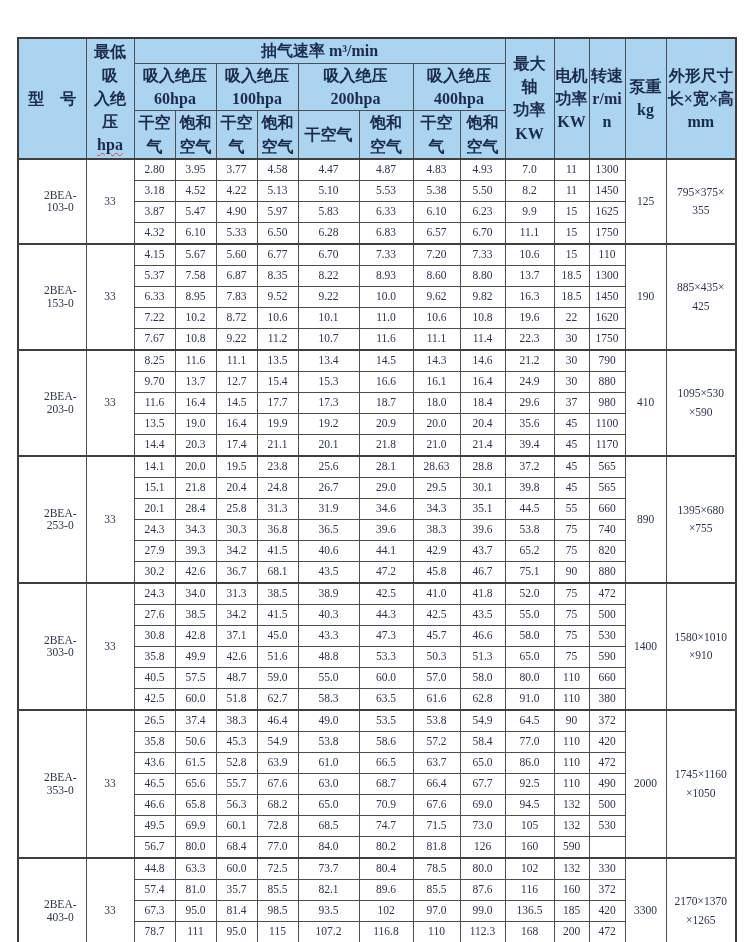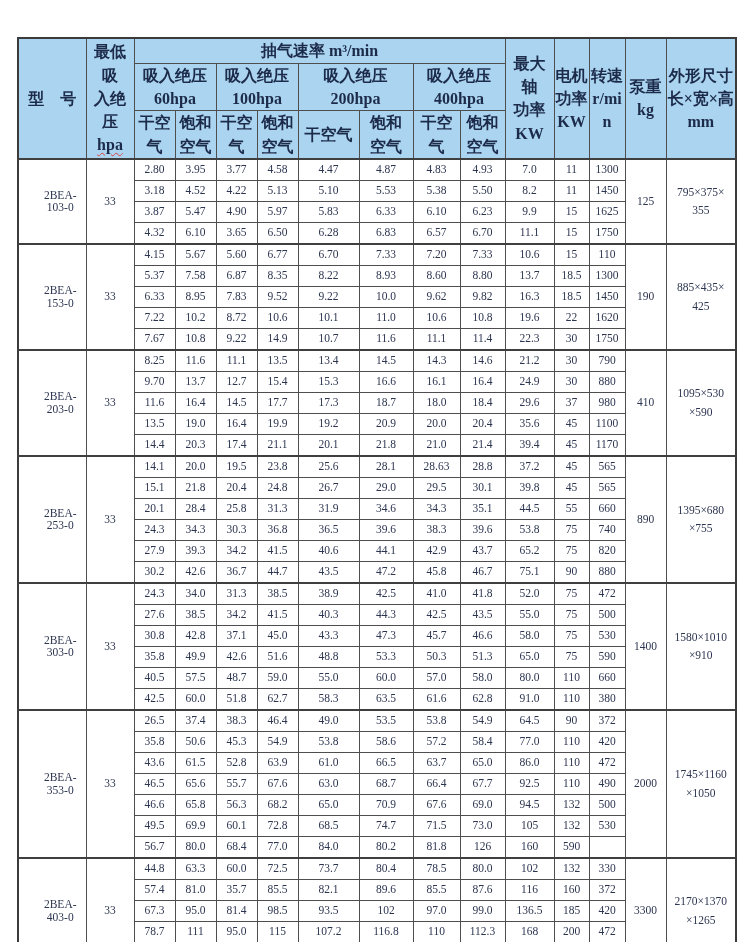--- a/index.html
+++ b/index.html
@@ -140,21 +140,21 @@
           <td class="value-cell">6.33</td>
           <td class="value-cell">6.10</td>
           <td class="value-cell">6.23</td>
           <td class="value-cell">9.9</td>
           <td class="value-cell">15</td>
           <td class="value-cell">1625</td>
         </tr>
         <tr>
           <td class="value-cell">4.32</td>
           <td class="value-cell">6.10</td>
-          <td class="value-cell">3.65</td>
+          <td class="value-cell">5.33</td>
           <td class="value-cell">6.50</td>
           <td class="value-cell">6.28</td>
           <td class="value-cell">6.83</td>
           <td class="value-cell">6.57</td>
           <td class="value-cell">6.70</td>
           <td class="value-cell">11.1</td>
           <td class="value-cell">15</td>
           <td class="value-cell">1750</td>
         </tr>
         <tr class="block-start">
@@ -211,21 +211,21 @@
           <td class="value-cell">10.6</td>
           <td class="value-cell">10.8</td>
           <td class="value-cell">19.6</td>
           <td class="value-cell">22</td>
           <td class="value-cell">1620</td>
         </tr>
         <tr>
           <td class="value-cell">7.67</td>
           <td class="value-cell">10.8</td>
           <td class="value-cell">9.22</td>
-          <td class="value-cell">14.9</td>
+          <td class="value-cell">11.2</td>
           <td class="value-cell">10.7</td>
           <td class="value-cell">11.6</td>
           <td class="value-cell">11.1</td>
           <td class="value-cell">11.4</td>
           <td class="value-cell">22.3</td>
           <td class="value-cell">30</td>
           <td class="value-cell">1750</td>
         </tr>
         <tr class="block-start">
           <td class="model-cell" rowspan="5">2BEA-203-0</td>
@@ -364,21 +364,21 @@
           <td class="value-cell">42.9</td>
           <td class="value-cell">43.7</td>
           <td class="value-cell">65.2</td>
           <td class="value-cell">75</td>
           <td class="value-cell">820</td>
         </tr>
         <tr>
           <td class="value-cell">30.2</td>
           <td class="value-cell">42.6</td>
           <td class="value-cell">36.7</td>
-          <td class="value-cell">44.7</td>
+          <td class="value-cell">68.1</td>
           <td class="value-cell">43.5</td>
           <td class="value-cell">47.2</td>
           <td class="value-cell">45.8</td>
           <td class="value-cell">46.7</td>
           <td class="value-cell">75.1</td>
           <td class="value-cell">90</td>
           <td class="value-cell">880</td>
         </tr>
         <tr class="block-start">
           <td class="model-cell" rowspan="6">2BEA-303-0</td>

